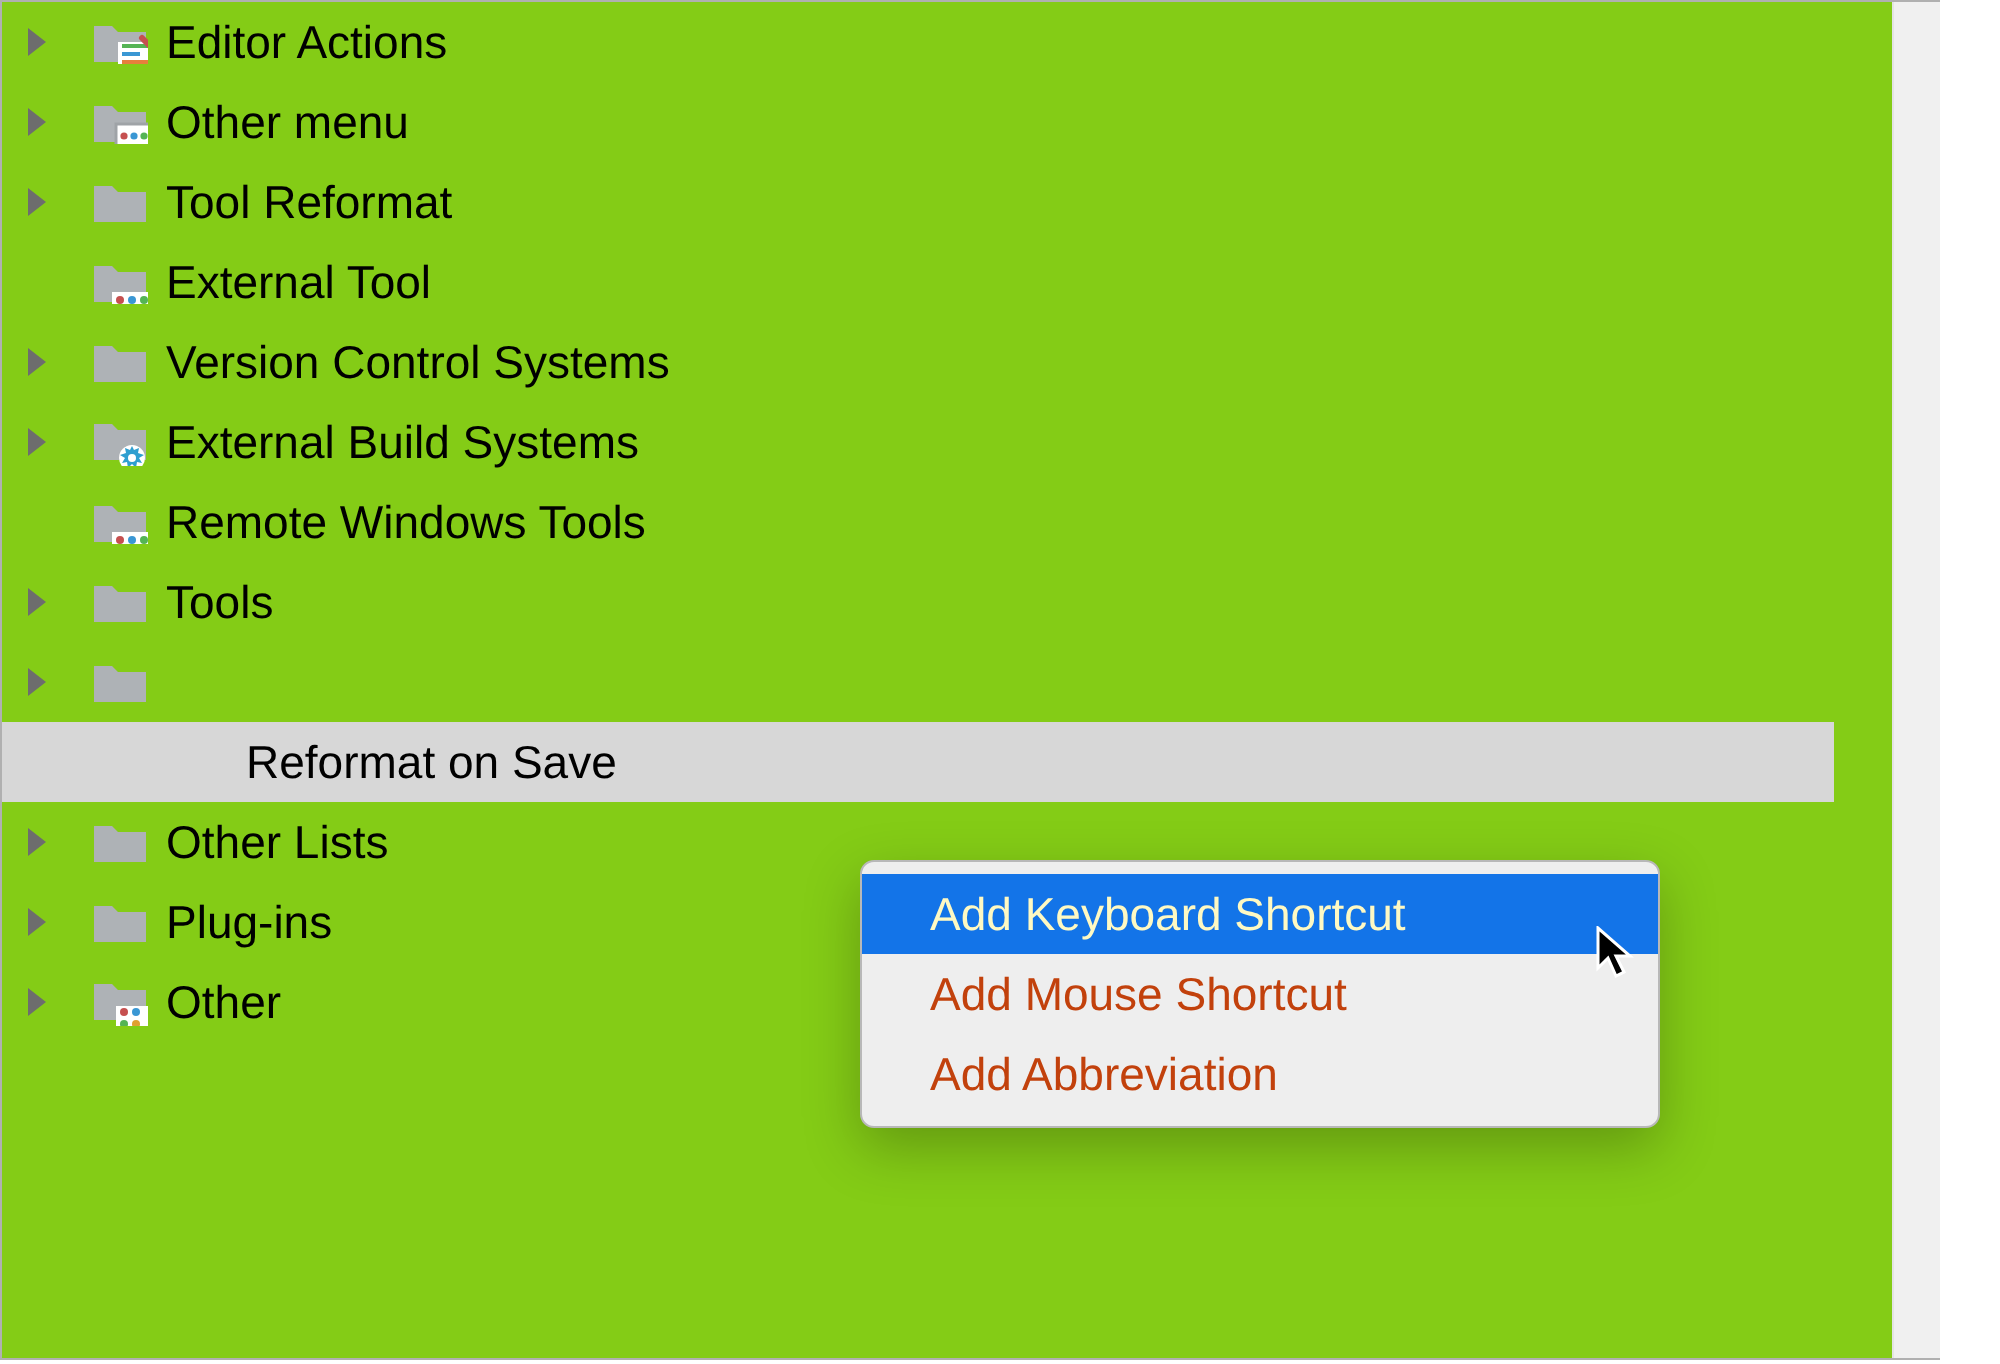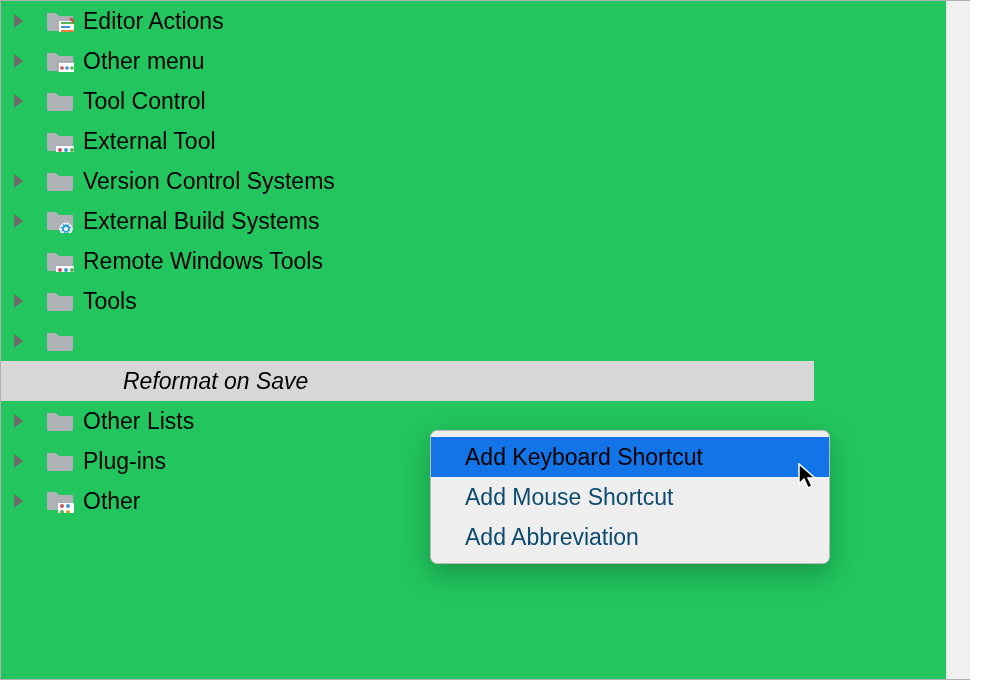--- a/index.html
+++ b/index.html
@@ -13,21 +13,21 @@
     height: 682px;
     position: relative;
     overflow: hidden;
   }
   .panel {
     position: absolute;
     top: 0; left: 0;
     width: 970px;
     height: 680px;
     border: 1px solid #b0b0b0;
-    background: #22c55e;
+    background: #84cc16;
   }
   .right-strip {
     position: absolute;
     top: 0;
     right: -1px;
     width: 24px;
     height: 100%;
     background: #f0f0f0;
     border-left: 1px solid #e4e4e4;
   }
@@ -37,22 +37,21 @@
   }
   .row {
     display: flex;
     align-items: center;
     height: 40px;
     padding-left: 8px;
     white-space: nowrap;
   }
   .row.selected {
     background: #d7d7d7;
-    width: 813px;
-    font-style: italic;
+    width: 916px;
   }
   .arrow {
     width: 18px;
     display: inline-flex;
     justify-content: center;
     align-items: center;
     color: #6d6d6d;
     font-size: 18px;
     flex-shrink: 0;
   }
@@ -82,25 +81,25 @@
     border-radius: 7px;
     box-shadow: 0 10px 28px rgba(0,0,0,0.25);
     padding: 6px 0;
   }
   .menu-item {
     height: 40px;
     display: flex;
     align-items: center;
     padding: 0 0 0 34px;
     font-size: 23px;
-    color: #0c4a6e;
+    color: #c2410c;
   }
   .menu-item.highlight {
     background: #1374e8;
-    color: #000000;
+    color: #fef9c3;
   }
 
   
   .cursor {
     position: absolute;
     left: 798px;
     top: 463px;
     pointer-events: none;
   }
 </style>
@@ -153,21 +152,21 @@
       <span class="arrow">
         <svg width="12" height="14" viewBox="0 0 12 14">
             <path d="M2 0 L11 7 L2 14 Z" fill="#6d6d6d"></path>
           </svg>
       </span>
       <span class="icon">
         <svg width="28" height="22" viewBox="0 0 28 22">
           <path d="M1 3 L10 3 L13 6 L27 6 L27 21 L1 21 Z" fill="#aeb2b6"></path>
         </svg>
       </span>
-      <span class="label">Tool Control</span>
+      <span class="label">Tool Reformat</span>
     </div>
 
     <div class="row">
       <span class="spacer-arrow"></span>
       <span class="icon">
         <svg width="28" height="22" viewBox="0 0 28 22">
           <path d="M1 3 L10 3 L13 6 L27 6 L27 21 L1 21 Z" fill="#aeb2b6"></path>
           <rect x="10" y="16" width="20" height="8" fill="#ffffff"></rect>
           <circle cx="14" cy="20" r="2" fill="#c65050"></circle>
           <circle cx="20" cy="20" r="2" fill="#3a97d4"></circle>

